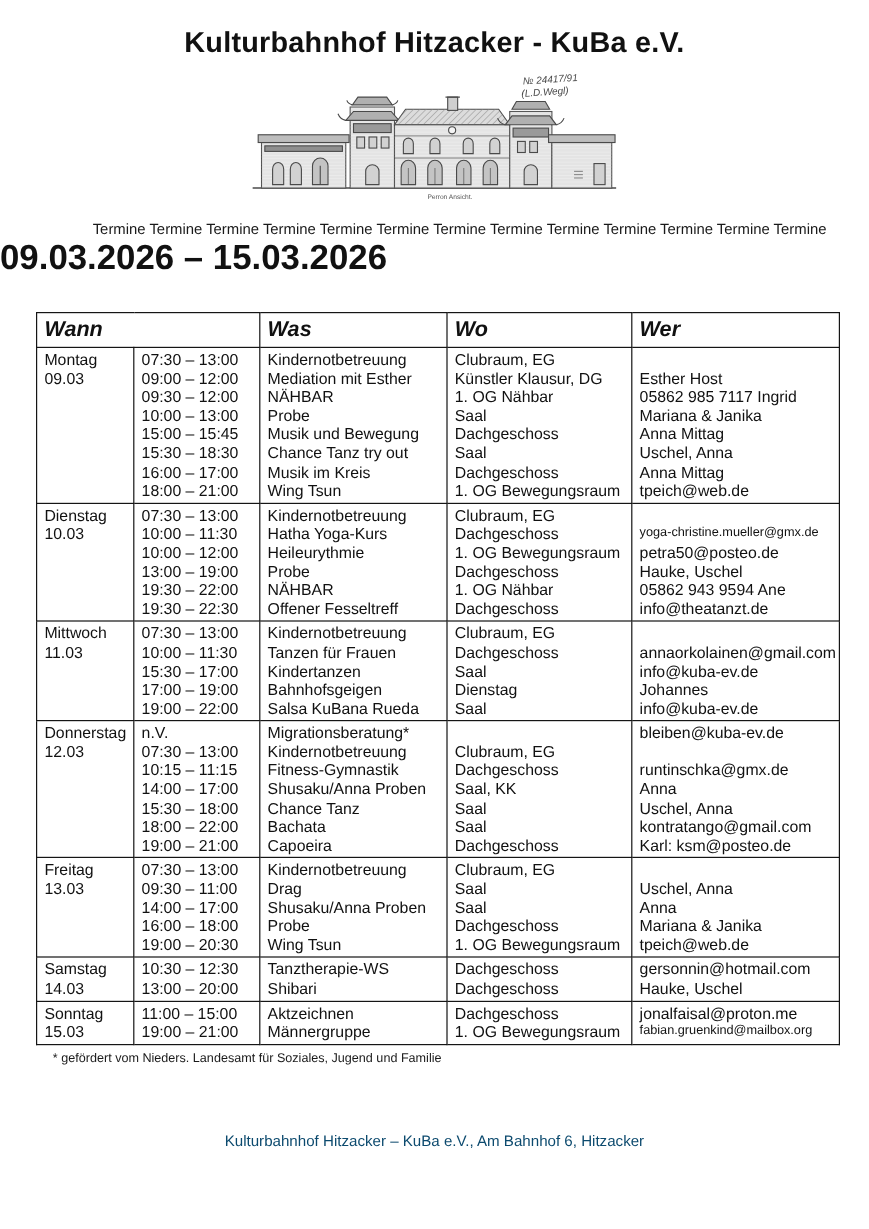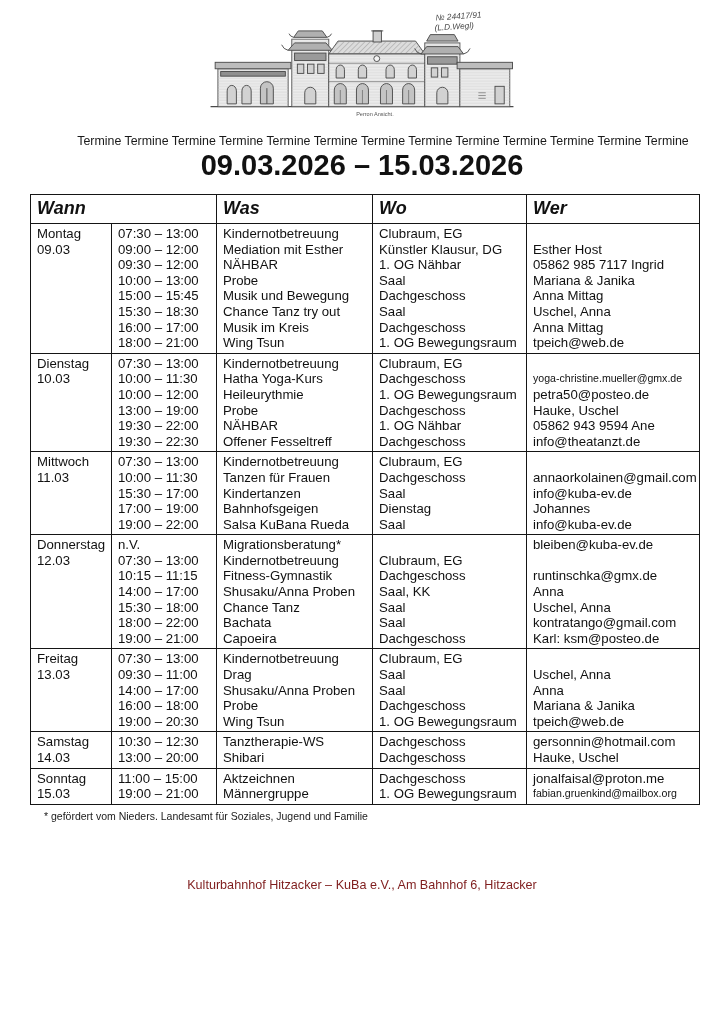--- a/index.html
+++ b/index.html
@@ -12,47 +12,48 @@
   .title{
     text-align:center;font-size:24px;font-weight:bold;
     margin:0;padding-top:22px;letter-spacing:.2px;
   }
   .drawing-wrap{text-align:center;height:130px;margin-top:2px;}
   .termine{
     text-align:center;font-size:12.4px;white-space:nowrap;
     margin-top:2px;color:#1a1a1a;padding-left:42px;
   }
   .daterange{
-    text-align:center;font-size:29px;font-weight:bold;margin-top:1px;
+    font-size:29px;font-weight:bold;margin-top:1px;
   }
   table.schedule{
     border-collapse:collapse;table-layout:fixed;
-    width:669px;margin:12px 0 0 30px;
+    width:669px;margin:28px 0 0 30px;
   }
   table.schedule th,table.schedule td{
     border:1.5px solid #151515;vertical-align:top;overflow:hidden;
   }
   table.schedule th{
     font-size:18px;font-weight:bold;font-style:italic;
     text-align:left;padding:3px 0 3px 6px;height:22px;
   }
   table.schedule td{
     padding:2px 0 2px 6px;font-size:13.2px;line-height:15.6px;
   }
   .line{white-space:nowrap;}
   .line.small{font-size:10.6px;}
   .footnote{font-size:10.5px;margin:5px 0 0 44px;color:#1a1a1a;}
-  .footer{text-align:center;margin-top:56px;font-size:12.6px;color:#7f1d1d;}
+  .footer{text-align:center;margin-top:56px;font-size:12.6px;color:#0c4a6e;}
   .footer .site{font-weight:bold;margin-top:3px;}
 </style>
 </head>
 <body>
 
 <div class="page">
 
+  <h1 class="title">Kulturbahnhof Hitzacker - KuBa e.V.</h1>
 
   <div class="drawing-wrap">
     <svg width="314" height="128" viewBox="0 0 340 126">
       <defs>
         <pattern id="hatch" width="4" height="4" patternUnits="userSpaceOnUse" patternTransform="rotate(45)">
           <line x1="0" y1="0" x2="0" y2="4" stroke="#8d8d8d" stroke-width="0.9"></line>
         </pattern>
         <pattern id="bricks" width="7" height="3" patternUnits="userSpaceOnUse">
           <path d="M0 0H7M0 1.5H7" stroke="#cdcdcd" stroke-width="0.4"></path>
         </pattern>

